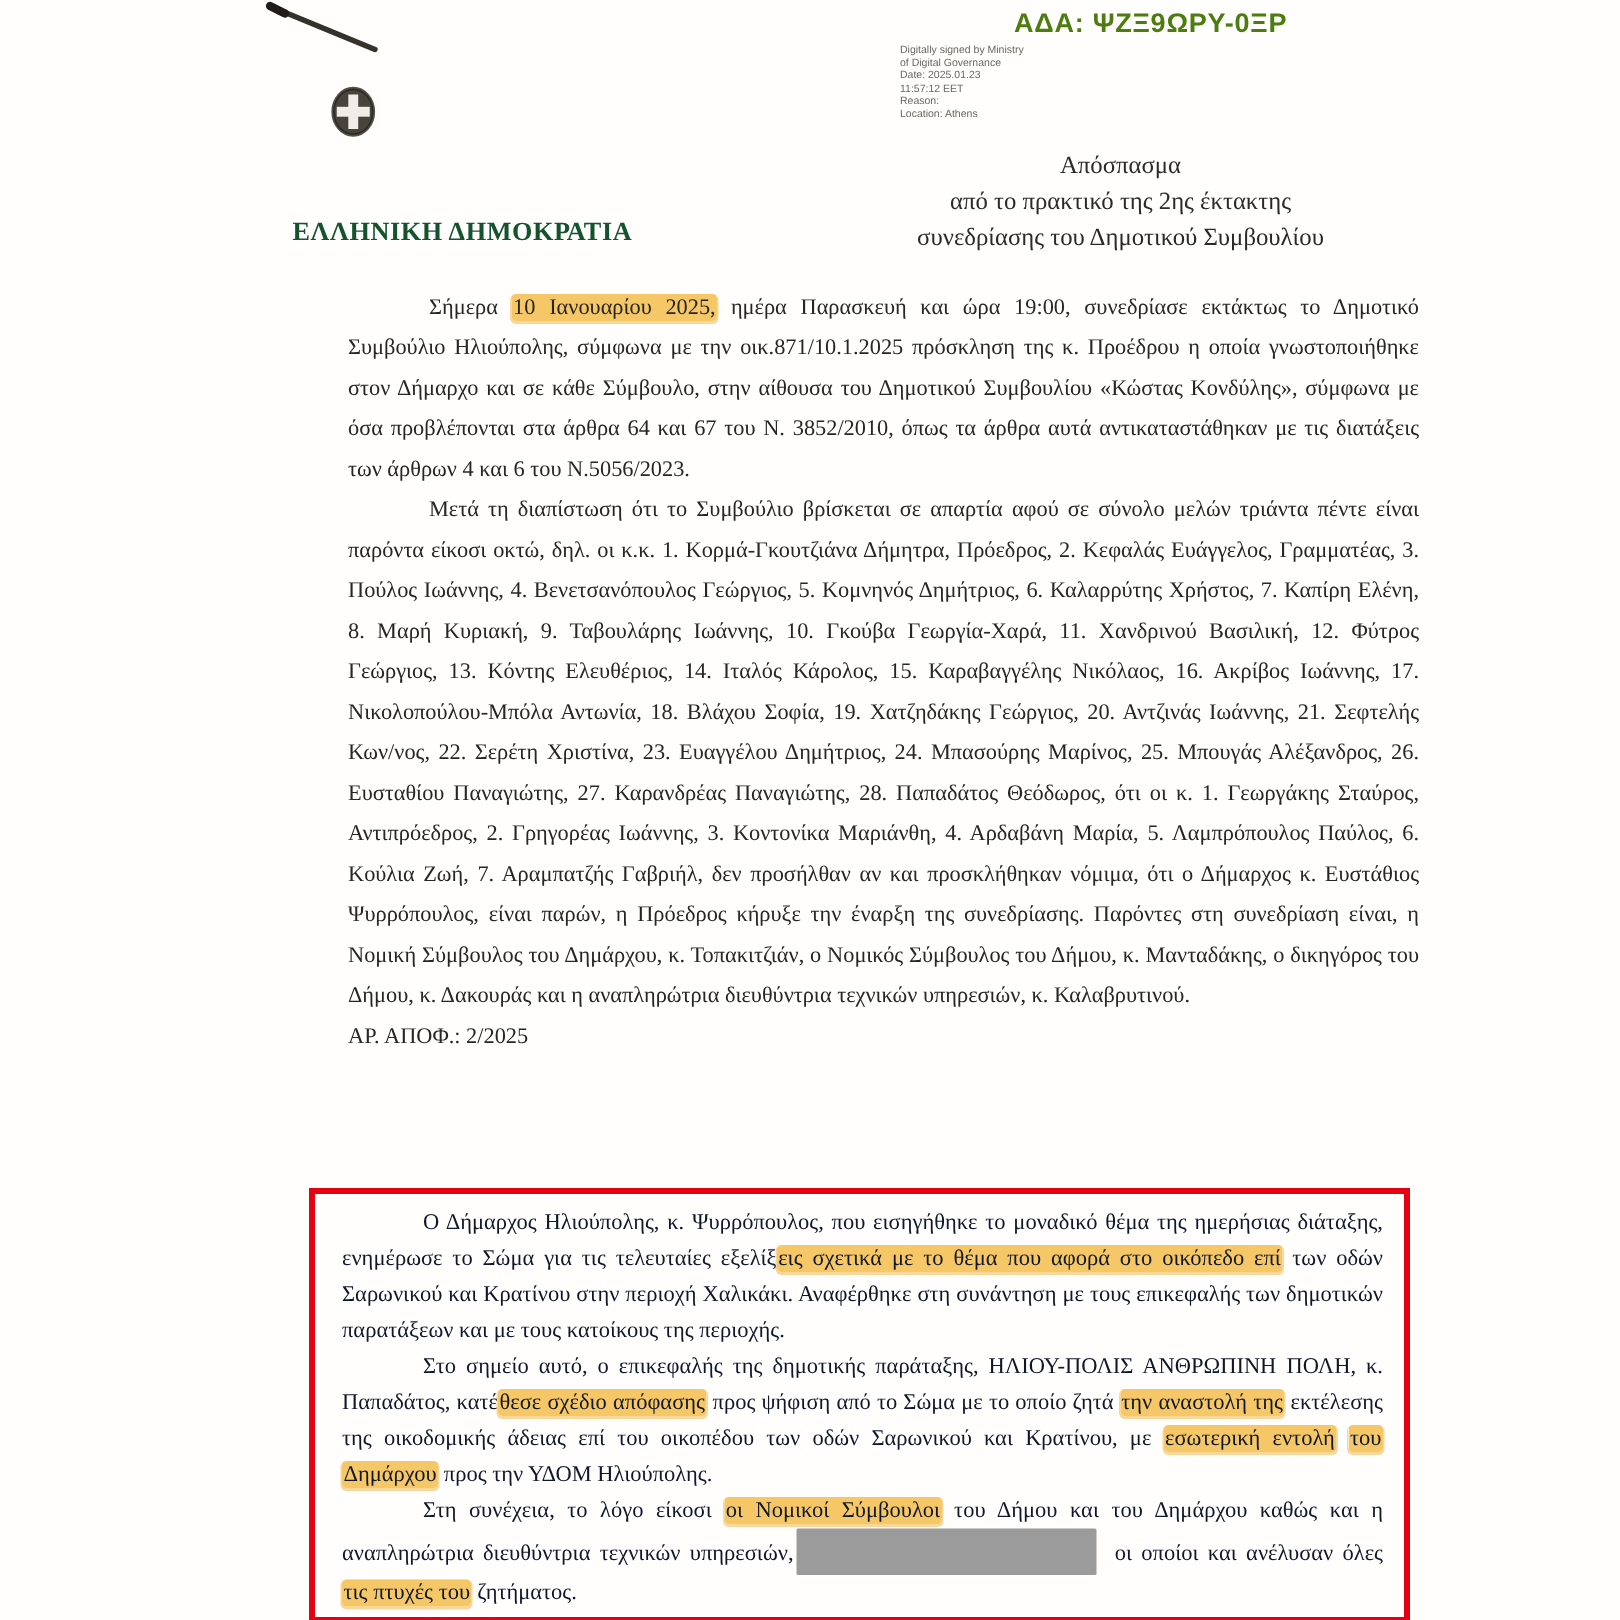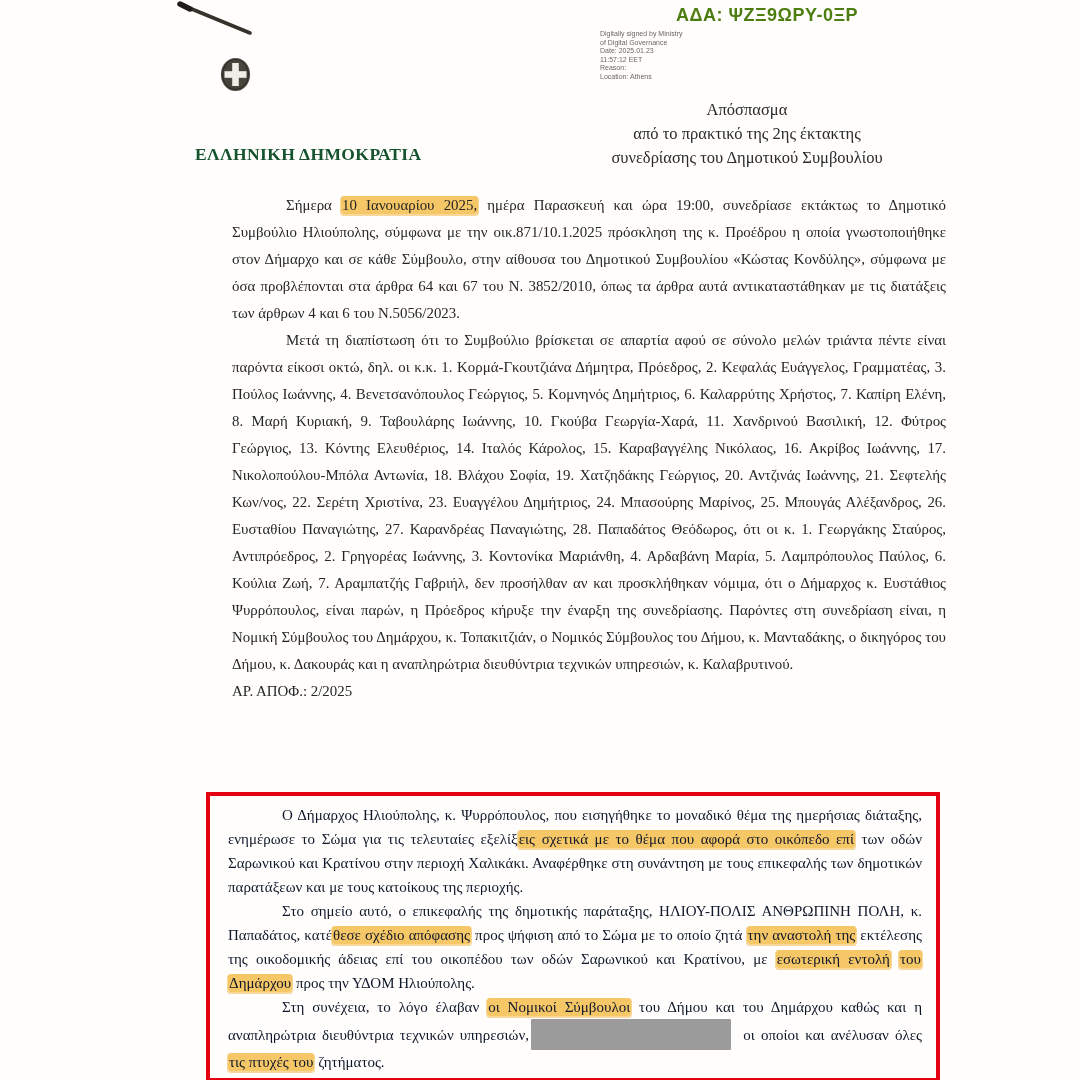--- a/index.html
+++ b/index.html
@@ -108,17 +108,17 @@
   <div class="doc-body">
       <p class="para ind"><span>Σήμερα </span><span class="hl">10 Ιανουαρίου 2025,</span><span> ημέρα Παρασκευή και ώρα 19:00, συνεδρίασε εκτάκτως το Δημοτικό Συμβούλιο Ηλιούπολης, σύμφωνα με την οικ.871/10.1.2025 πρόσκληση της κ. Προέδρου η οποία γνωστοποιήθηκε στον Δήμαρχο και σε κάθε Σύμβουλο, στην αίθουσα του Δημοτικού Συμβουλίου «Κώστας Κονδύλης», σύμφωνα με όσα προβλέπονται στα άρθρα 64 και 67 του Ν. 3852/2010, όπως τα άρθρα αυτά αντικαταστάθηκαν με τις διατάξεις των άρθρων 4 και 6 του Ν.5056/2023.</span></p>
       <p class="para ind"><span>Μετά τη διαπίστωση ότι το Συμβούλιο βρίσκεται σε απαρτία αφού σε σύνολο μελών τριάντα πέντε είναι παρόντα είκοσι οκτώ, δηλ. οι κ.κ. 1. Κορμά-Γκουτζιάνα Δήμητρα, Πρόεδρος, 2. Κεφαλάς Ευάγγελος, Γραμματέας, 3. Πούλος Ιωάννης, 4. Βενετσανόπουλος Γεώργιος, 5. Κομνηνός Δημήτριος, 6. Καλαρρύτης Χρήστος, 7. Καπίρη Ελένη, 8. Μαρή Κυριακή, 9. Ταβουλάρης Ιωάννης, 10. Γκούβα Γεωργία-Χαρά, 11. Χανδρινού Βασιλική, 12. Φύτρος Γεώργιος, 13. Κόντης Ελευθέριος, 14. Ιταλός Κάρολος, 15. Καραβαγγέλης Νικόλαος, 16. Ακρίβος Ιωάννης, 17. Νικολοπούλου-Μπόλα Αντωνία, 18. Βλάχου Σοφία, 19. Χατζηδάκης Γεώργιος, 20. Αντζινάς Ιωάννης, 21. Σεφτελής Κων/νος, 22. Σερέτη Χριστίνα, 23. Ευαγγέλου Δημήτριος, 24. Μπασούρης Μαρίνος, 25. Μπουγάς Αλέξανδρος, 26. Ευσταθίου Παναγιώτης, 27. Καρανδρέας Παναγιώτης, 28. Παπαδάτος Θεόδωρος, ότι οι κ. 1. Γεωργάκης Σταύρος, Αντιπρόεδρος, 2. Γρηγορέας Ιωάννης, 3. Κοντονίκα Μαριάνθη, 4. Αρδαβάνη Μαρία, 5. Λαμπρόπουλος Παύλος, 6. Κούλια Ζωή, 7. Αραμπατζής Γαβριήλ, δεν προσήλθαν αν και προσκλήθηκαν νόμιμα, ότι ο Δήμαρχος κ. Ευστάθιος Ψυρρόπουλος, είναι παρών, η Πρόεδρος κήρυξε την έναρξη της συνεδρίασης. Παρόντες στη συνεδρίαση είναι, η Νομική Σύμβουλος του Δημάρχου, κ. Τοπακιτζιάν, ο Νομικός Σύμβουλος του Δήμου, κ. Μανταδάκης, ο δικηγόρος του Δήμου, κ. Δακουράς και η αναπληρώτρια διευθύντρια τεχνικών υπηρεσιών, κ. Καλαβρυτινού.</span></p>
       <p class="para"><span class="b">ΑΡ. ΑΠΟΦ.: 2/2025</span></p>
     </div>
 
   <div class="red-box">
     <div class="box-body">
         <p class="para ind"><span>Ο Δήμαρχος Ηλιούπολης, κ. Ψυρρόπουλος, που εισηγήθηκε το μοναδικό θέμα της ημερήσιας διάταξης, ενημέρωσε το Σώμα για τις τελευταίες εξελίξ</span><span class="hl">εις σχετικά με το θέμα που αφορά στο οικόπεδο επί</span><span> των οδών Σαρωνικού και Κρατίνου στην περιοχή Χαλικάκι. Αναφέρθηκε στη συνάντηση με τους επικεφαλής των δημοτικών παρατάξεων και με τους κατοίκους της περιοχής.</span></p>
         <p class="para ind"><span>Στο σημείο αυτό, ο επικεφαλής της δημοτικής παράταξης, ΗΛΙΟΥ-ΠΟΛΙΣ ΑΝΘΡΩΠΙΝΗ ΠΟΛΗ, κ. Παπαδάτος, κατέ</span><span class="hl">θεσε σχέδιο απόφασης</span><span> προς ψήφιση από το Σώμα με το οποίο ζητά </span><span class="hl">την αναστολή της</span><span> εκτέλεσης της οικοδομικής άδειας επί του οικοπέδου των οδών Σαρωνικού και Κρατίνου, με </span><span class="hl">εσωτερική εντολή</span><span> </span><span class="hl">του Δημάρχου</span><span> προς την ΥΔΟΜ Ηλιούπολης.</span></p>
-        <p class="para ind"><span>Στη συνέχεια, το λόγο έλαβαν </span><span class="hl">οι Νομικοί Σύμβουλοι</span><span> του Δήμου και του Δημάρχου καθώς και η αναπληρώτρια διευθύντρια τεχνικών υπηρεσιών,</span><span class="redaction"></span><span> οι οποίοι και ανέλυσαν όλες </span><span class="hl">τις πτυχές του</span><span> ζητήματος.</span></p>
+        <p class="para ind"><span>Στη συνέχεια, το λόγο είκοσι </span><span class="hl">οι Νομικοί Σύμβουλοι</span><span> του Δήμου και του Δημάρχου καθώς και η αναπληρώτρια διευθύντρια τεχνικών υπηρεσιών,</span><span class="redaction"></span><span> οι οποίοι και ανέλυσαν όλες </span><span class="hl">τις πτυχές του</span><span> ζητήματος.</span></p>
       </div>
   </div>
 
 </div>
 
 </body></html>

